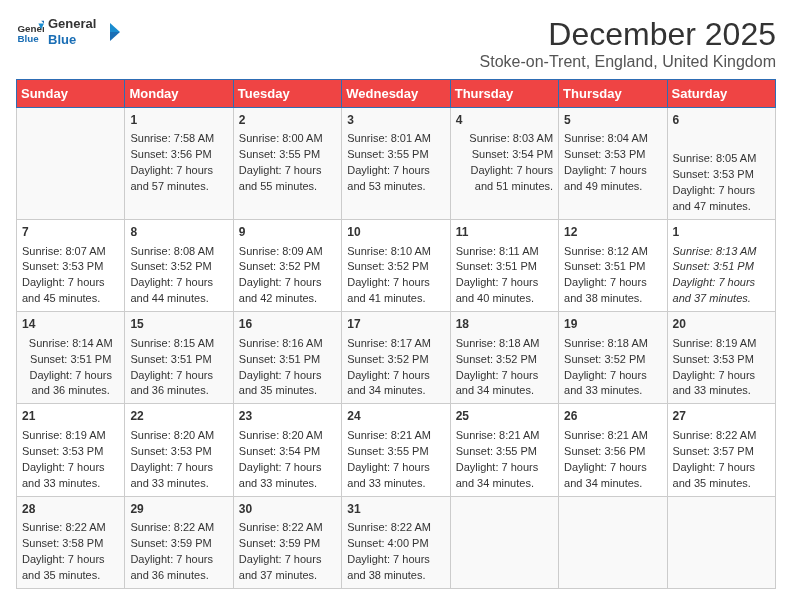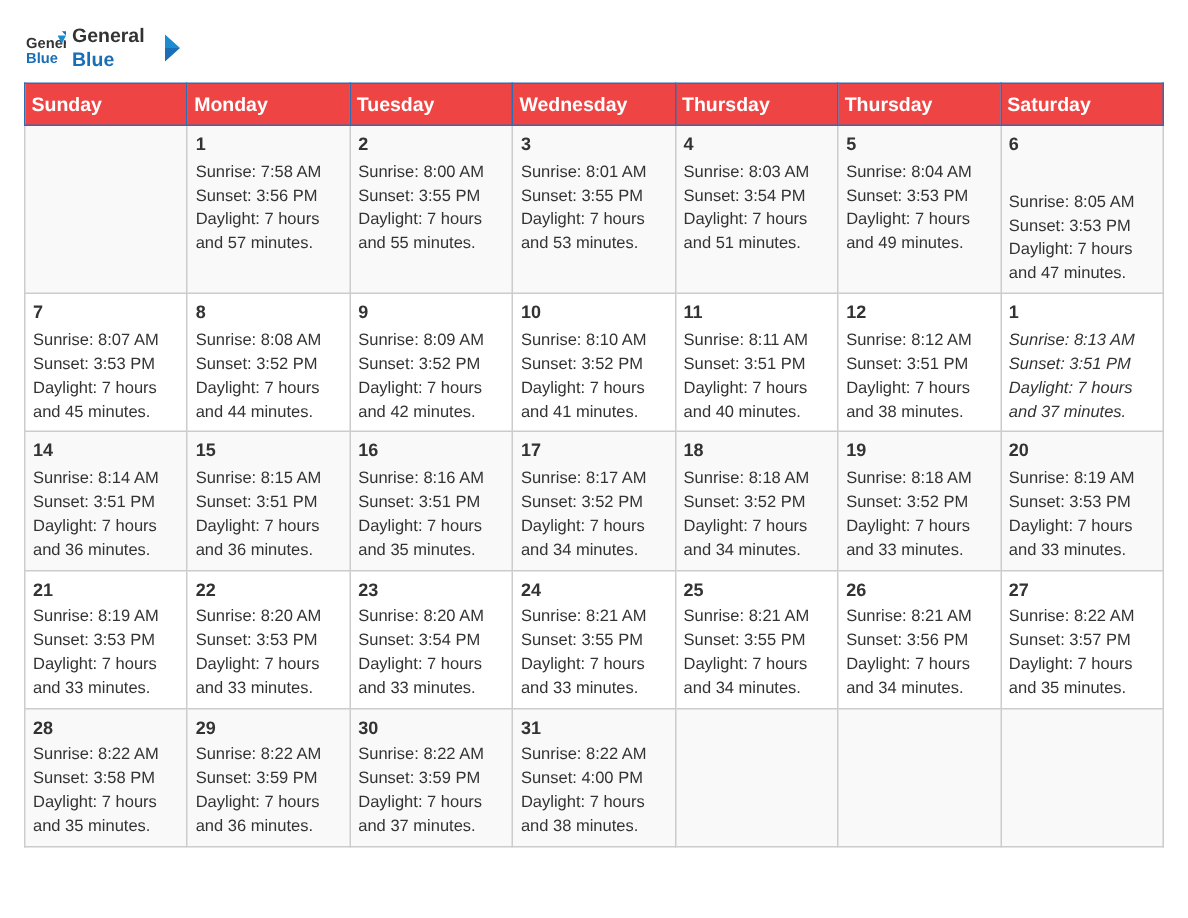--- a/index.html
+++ b/index.html
@@ -91,20 +91,24 @@
     </svg>
     <div>
       <div style="font-size:13px;font-weight:bold;color:#333;line-height:1.2;">General</div>
       <div style="font-size:13px;font-weight:bold;color:#1a6eb5;line-height:1.2;">Blue</div>
     </div>
     <svg width="22" height="22" viewBox="0 0 22 22">
       <polygon points="10,2 20,11 10,11" fill="#1a8ccf"></polygon>
       <polygon points="10,11 20,11 10,20" fill="#1a6eb5"></polygon>
     </svg>
   </div>
+  <div class="title-block">
+    <div class="main-title">December 2025</div>
+    <div class="subtitle">Stoke-on-Trent, England, United Kingdom</div>
+  </div>
 </div>
 
 <table>
   <thead>
     <tr>
     <th>Sunday</th>
         <th>Monday</th>
         <th>Tuesday</th>
         <th>Wednesday</th>
         <th>Thursday</th>
@@ -131,21 +135,21 @@
         </td>
         <td>
           <span class="day-num">3</span>
           <div class="cell-content" style="white-space: pre-line;">Sunrise: 8:01 AM
 Sunset: 3:55 PM
 Daylight: 7 hours
 and 53 minutes.</div>
         </td>
         <td>
           <span class="day-num">4</span>
-          <div class="cell-content" style="white-space: pre-line;">Sunrise: 8:03 AM
+          <div class="cell-content" style="white-space: pre-line; text-align: right;">Sunrise: 8:03 AM
 Sunset: 3:54 PM
 Daylight: 7 hours
 and 51 minutes.</div>
         </td>
         <td>
           <span class="day-num">5</span>
           <div class="cell-content" style="white-space: pre-line;">Sunrise: 8:04 AM
 Sunset: 3:53 PM
 Daylight: 7 hours
 and 49 minutes.</div>
@@ -205,21 +209,21 @@
           <span class="day-num">1</span>
           <div class="cell-content" style="white-space: pre-line; font-style: italic;">Sunrise: 8:13 AM
 Sunset: 3:51 PM
 Daylight: 7 hours
 and 37 minutes.</div>
         </td>
       </tr>
       <tr>
         <td>
           <span class="day-num">14</span>
-          <div class="cell-content" style="white-space: pre-line;">Sunrise: 8:14 AM
+          <div class="cell-content" style="white-space: pre-line; text-align: center;">Sunrise: 8:14 AM
 Sunset: 3:51 PM
 Daylight: 7 hours
 and 36 minutes.</div>
         </td>
         <td>
           <span class="day-num">15</span>
           <div class="cell-content" style="white-space: pre-line;">Sunrise: 8:15 AM
 Sunset: 3:51 PM
 Daylight: 7 hours
 and 36 minutes.</div>

